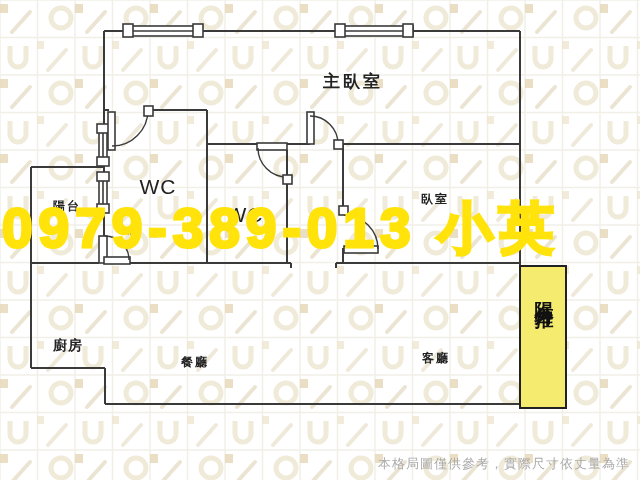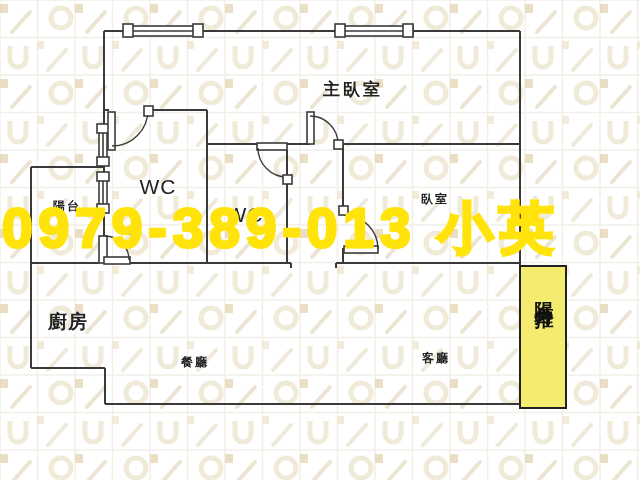--- a/index.html
+++ b/index.html
@@ -2,24 +2,24 @@
 <html><head>
 <meta charset="utf-8">
 <style>
   html,body{margin:0;padding:0;}
   body{width:640px;height:480px;overflow:hidden;background:#fff;
        font-family:"Liberation Sans","DejaVu Sans",sans-serif;}
   #stage{position:relative;width:640px;height:480px;}
   #planSvg{position:absolute;left:0;top:0;}
   .lbl{position:absolute;transform:translate(-50%,-50%);color:#222;
        font-weight:bold;white-space:nowrap;line-height:1;}
-  .lbl-master{font-size:17px;letter-spacing:3px;margin-top:8px;}
+  .lbl-master{font-size:17px;letter-spacing:3px;}
   .lbl-wc{font-size:21px;font-weight:normal;letter-spacing:1px;}
   .lbl-room{font-size:12px;letter-spacing:2px;}
-  .lbl-small{font-size:19px;letter-spacing:1px;}
+  .lbl-small{font-size:14px;letter-spacing:1px;margin-top:24px;}
   .lbl-tiny{font-size:7px;font-weight:normal;letter-spacing:0;color:#333;}
   .lbl-vert{position:absolute;writing-mode:vertical-rl;text-orientation:upright;
        font-size:19px;font-weight:bold;letter-spacing:3px;color:#111;
        transform:none;}
   #watermark{position:absolute;left:2px;top:201px;width:640px;
        font-size:55px;font-weight:bold;letter-spacing:6px;line-height:1;
        -webkit-text-stroke:3px currentColor;white-space:nowrap;}
   #disclaimer{position:absolute;right:10px;top:455px;font-size:13px;
        letter-spacing:1px;white-space:nowrap;}
 </style>
@@ -128,13 +128,14 @@
   <div class="lbl lbl-room" style="left:67px;top:206px">陽台</div>
   <div class="lbl lbl-room" style="left:435px;top:199px">臥室</div>
   <div class="lbl lbl-tiny" style="left:127px;top:231px">儲藏</div>
   <div class="lbl lbl-small" style="left:68px;top:321px">廚房</div>
   <div class="lbl lbl-room" style="left:195px;top:362px">餐廳</div>
   <div class="lbl lbl-room" style="left:436px;top:358px">客廳</div>
   <div class="lbl-vert" style="left:531px;top:286px">陽台外推</div>
 
   <div id="watermark" style="color: rgb(255, 227, 10);">0979-389-013 小英</div>
 
+  <div id="disclaimer" style="color: rgb(171, 171, 171);">本格局圖僅供參考，實際尺寸依丈量為準</div>
 </div>
 
 </body></html>

